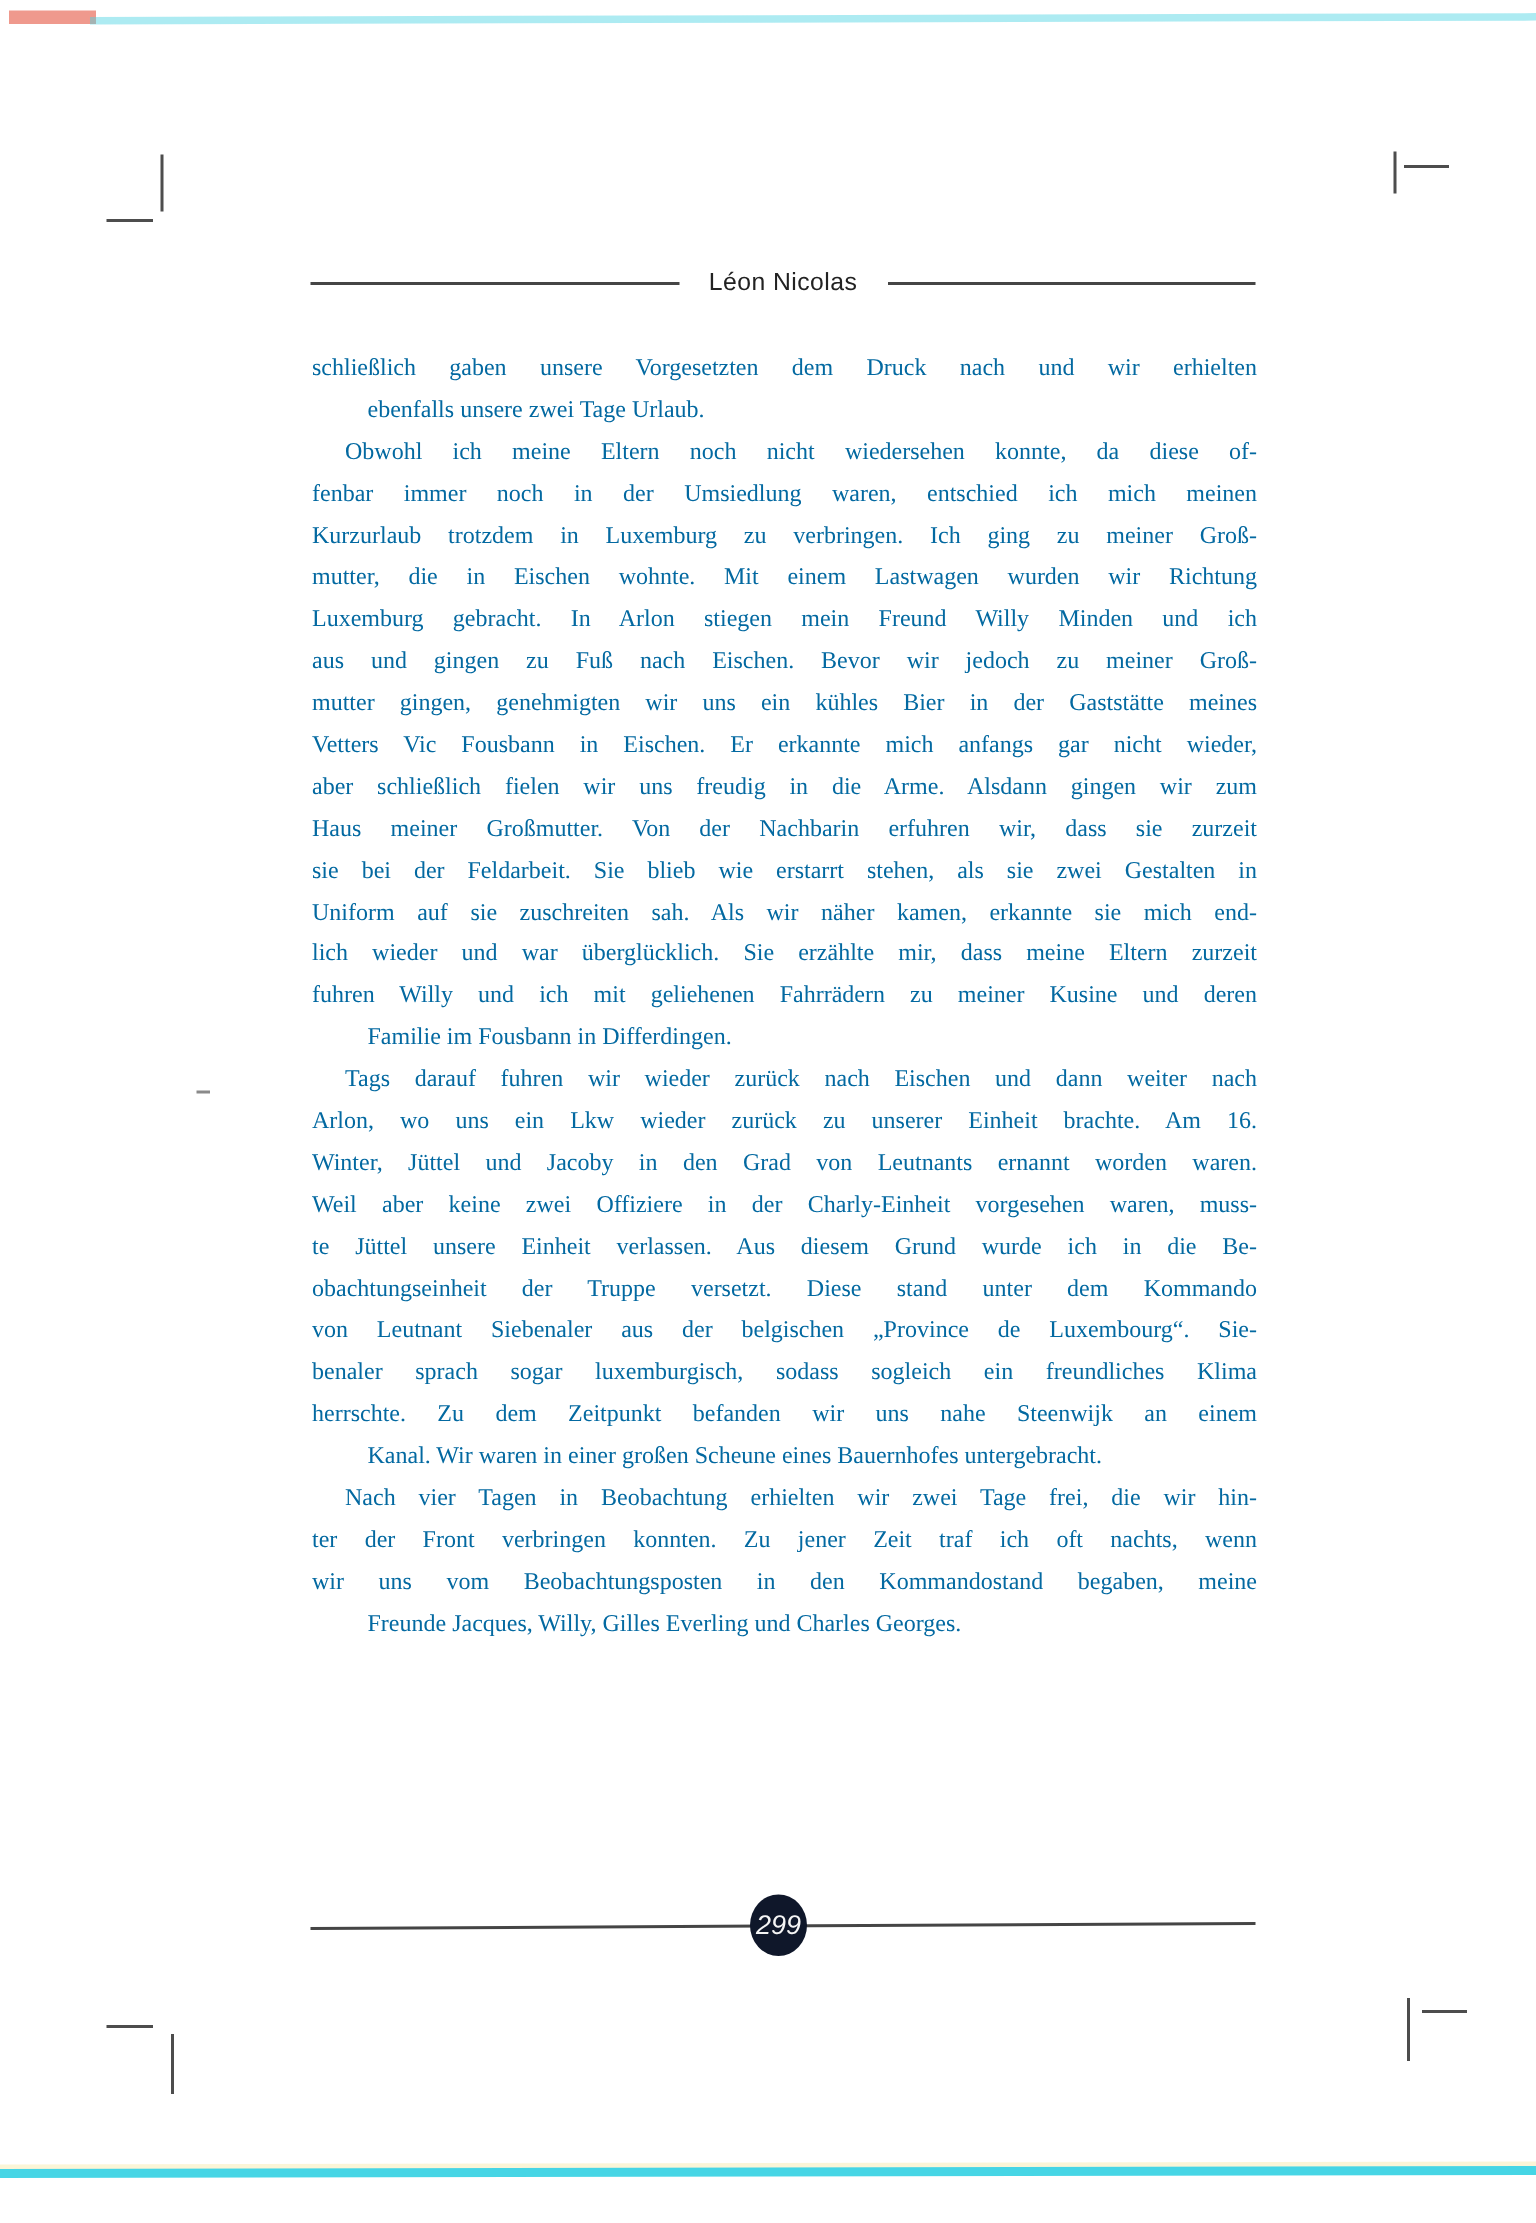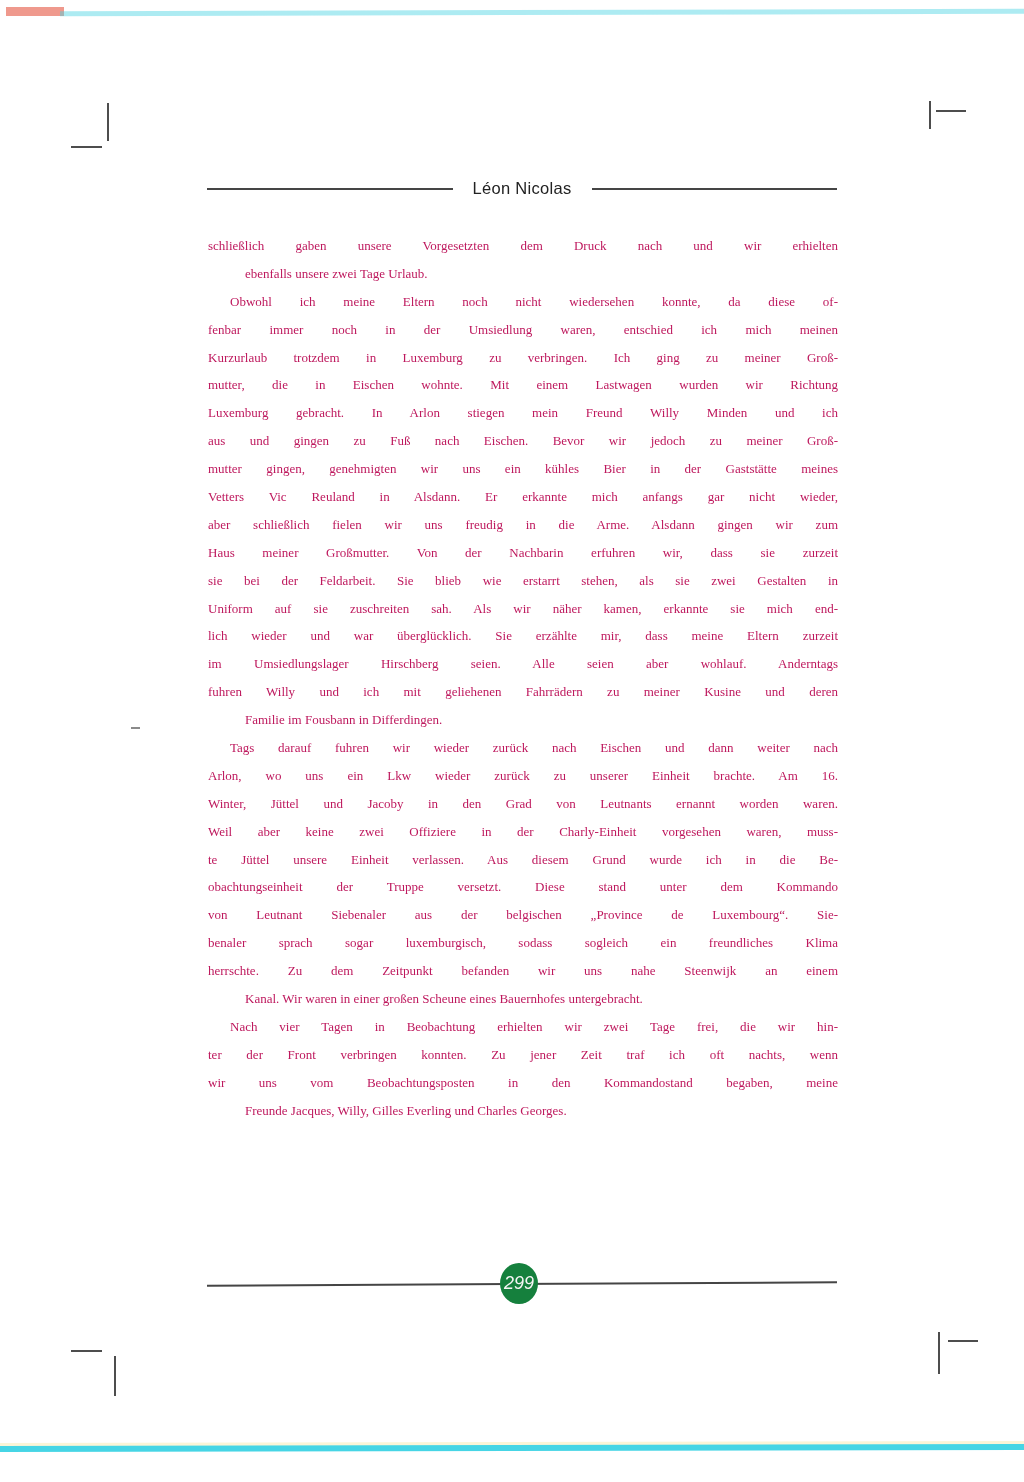--- a/index.html
+++ b/index.html
@@ -42,35 +42,35 @@
     padding: 0 20px;
     font-family: "Liberation Sans", sans-serif;
     font-size: 16.5px; letter-spacing: .3px;
     white-space: nowrap; transform: translateY(-9px);
   }
   .running-head .rule { transform: translateY(-9px); }
 
   
   .body-text {
     position: absolute; left: 208px; top: 232px; width: 630px;
-    font-size: 13px; line-height: 27.9px; color: #be185d;
+    font-size: 16px; line-height: 27.9px; color: #0369a1;
     text-rendering: optimizeLegibility;
   }
   .line { text-align: justify; text-align-last: justify; height: 27.9px; overflow: hidden; }
   .line.last { text-align-last: left; margin-left: 37px; }
   .line.indent { text-indent: 22px; }
 
   
   .footer-rule {
     position: absolute; left: 207px; top: 1283px; width: 630px; height: 2px;
     background: #454545; transform: rotate(-0.3deg);
   }
   .page-number-badge {
     position: absolute; left: 500px; top: 1263px; width: 38px; height: 41px;
-    background: #15803d; border-radius: 50%;
+    background: #0f172a; border-radius: 50%;
     display: flex; align-items: center; justify-content: center;
     color: #f5f5f5; font-family: "Liberation Sans", sans-serif;
     font-size: 18px; font-style: italic;
   }
 
   .margin-tick {
     position: absolute; left: 131px; top: 727px; width: 9px; height: 2px;
     background: #8a8a8a;
   }
 </style>
@@ -100,27 +100,26 @@
 <div class="body-text">
     <div class="line">schließlich gaben unsere Vorgesetzten dem Druck nach und wir erhielten</div>
     <div class="line last">ebenfalls unsere zwei Tage Urlaub.</div>
     <div class="line indent">Obwohl ich meine Eltern noch nicht wiedersehen konnte, da diese of-</div>
     <div class="line">fenbar immer noch in der Umsiedlung waren, entschied ich mich meinen</div>
     <div class="line">Kurzurlaub trotzdem in Luxemburg zu verbringen. Ich ging zu meiner Groß-</div>
     <div class="line">mutter, die in Eischen wohnte. Mit einem Lastwagen wurden wir Richtung</div>
     <div class="line">Luxemburg gebracht. In Arlon stiegen mein Freund Willy Minden und ich</div>
     <div class="line">aus und gingen zu Fuß nach Eischen. Bevor wir jedoch zu meiner Groß-</div>
     <div class="line">mutter gingen, genehmigten wir uns ein kühles Bier in der Gaststätte meines</div>
-    <div class="line">Vetters Vic Reuland in Alsdann. Er erkannte mich anfangs gar nicht wieder,</div>
+    <div class="line">Vetters Vic Fousbann in Eischen. Er erkannte mich anfangs gar nicht wieder,</div>
     <div class="line">aber schließlich fielen wir uns freudig in die Arme. Alsdann gingen wir zum</div>
     <div class="line">Haus meiner Großmutter. Von der Nachbarin erfuhren wir, dass sie zurzeit</div>
     <div class="line">sie bei der Feldarbeit. Sie blieb wie erstarrt stehen, als sie zwei Gestalten in</div>
     <div class="line">Uniform auf sie zuschreiten sah. Als wir näher kamen, erkannte sie mich end-</div>
     <div class="line">lich wieder und war überglücklich. Sie erzählte mir, dass meine Eltern zurzeit</div>
-    <div class="line">im Umsiedlungslager Hirschberg seien. Alle seien aber wohlauf. Anderntags</div>
     <div class="line">fuhren Willy und ich mit geliehenen Fahrrädern zu meiner Kusine und deren</div>
     <div class="line last">Familie im Fousbann in Differdingen.</div>
     <div class="line indent">Tags darauf fuhren wir wieder zurück nach Eischen und dann weiter nach</div>
     <div class="line">Arlon, wo uns ein Lkw wieder zurück zu unserer Einheit brachte. Am 16.</div>
     <div class="line">Winter, Jüttel und Jacoby in den Grad von Leutnants ernannt worden waren.</div>
     <div class="line">Weil aber keine zwei Offiziere in der Charly-Einheit vorgesehen waren, muss-</div>
     <div class="line">te Jüttel unsere Einheit verlassen. Aus diesem Grund wurde ich in die Be-</div>
     <div class="line">obachtungseinheit der Truppe versetzt. Diese stand unter dem Kommando</div>
     <div class="line">von Leutnant Siebenaler aus der belgischen „Province de Luxembourg“. Sie-</div>
     <div class="line">benaler sprach sogar luxemburgisch, sodass sogleich ein freundliches Klima</div>

